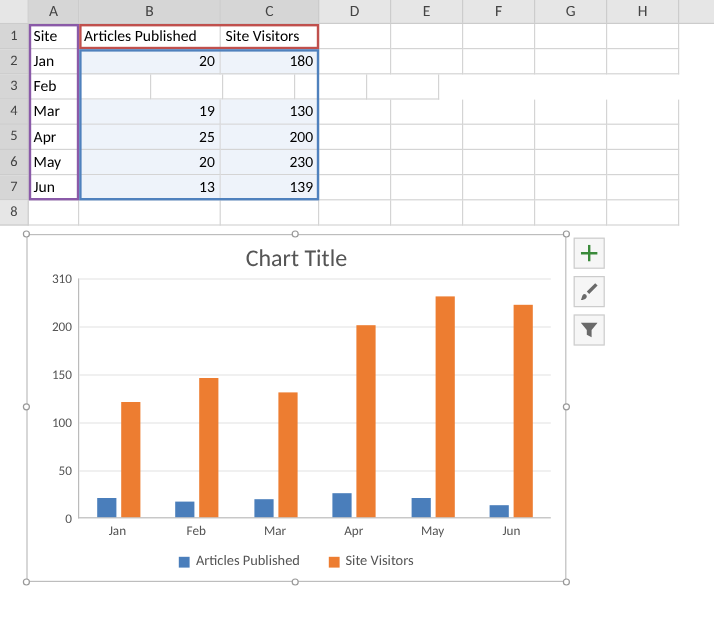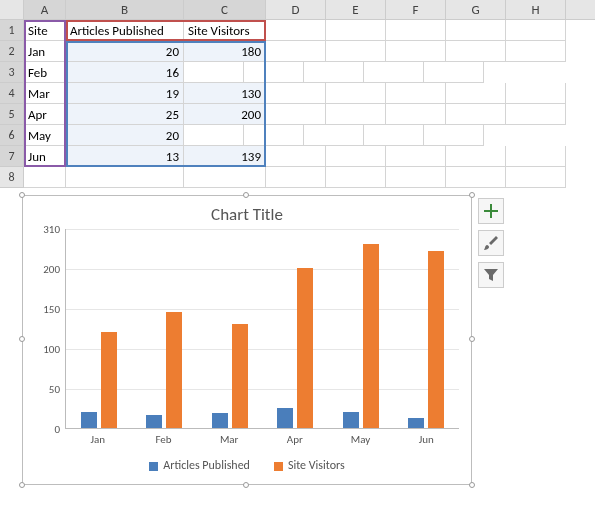--- a/index.html
+++ b/index.html
@@ -91,21 +91,21 @@
     position: absolute;
     left: 22px;
     top: 195px;
     width: 450px;
     height: 290px;
     background: #fff;
     border: 1px solid #bdbdbd;
   }
   .chart-title {
     text-align: center;
-    font-size: 17px;
+    font-size: 20px;
     color: #555;
     padding: 8px 0 4px 0;
   }
   .plot {
     position: relative;
     margin: 0 12px 0 42px;
     height: 200px;
     border-left: 1px solid #bbb;
     border-bottom: 1px solid #bbb;
   }
@@ -223,21 +223,20 @@
         <div class="cell colC num sel-data">180</div>
         <div class="cell colD"></div>
         <div class="cell colE"></div>
         <div class="cell colF"></div>
         <div class="cell colG"></div>
         <div class="cell colH"></div>
       </div>
       <div class="row">
         <div class="row-header hdr-sel">3</div>
         <div class="cell colA">Feb</div>
-        <div class="cell colB num sel-data">16</div>
         <div class="cell colD"></div>
         <div class="cell colE"></div>
         <div class="cell colF"></div>
         <div class="cell colG"></div>
         <div class="cell colH"></div>
       </div>
       <div class="row">
         <div class="row-header hdr-sel">4</div>
         <div class="cell colA">Mar</div>
         <div class="cell colB num sel-data">19</div>
@@ -256,20 +255,21 @@
         <div class="cell colD"></div>
         <div class="cell colE"></div>
         <div class="cell colF"></div>
         <div class="cell colG"></div>
         <div class="cell colH"></div>
       </div>
       <div class="row">
         <div class="row-header hdr-sel">6</div>
         <div class="cell colA">May</div>
         <div class="cell colB num sel-data">20</div>
+        <div class="cell colC num sel-data">230</div>
         <div class="cell colD"></div>
         <div class="cell colE"></div>
         <div class="cell colF"></div>
         <div class="cell colG"></div>
         <div class="cell colH"></div>
       </div>
       <div class="row">
         <div class="row-header hdr-sel">7</div>
         <div class="cell colA">Jun</div>
         <div class="cell colB num sel-data">13</div>

